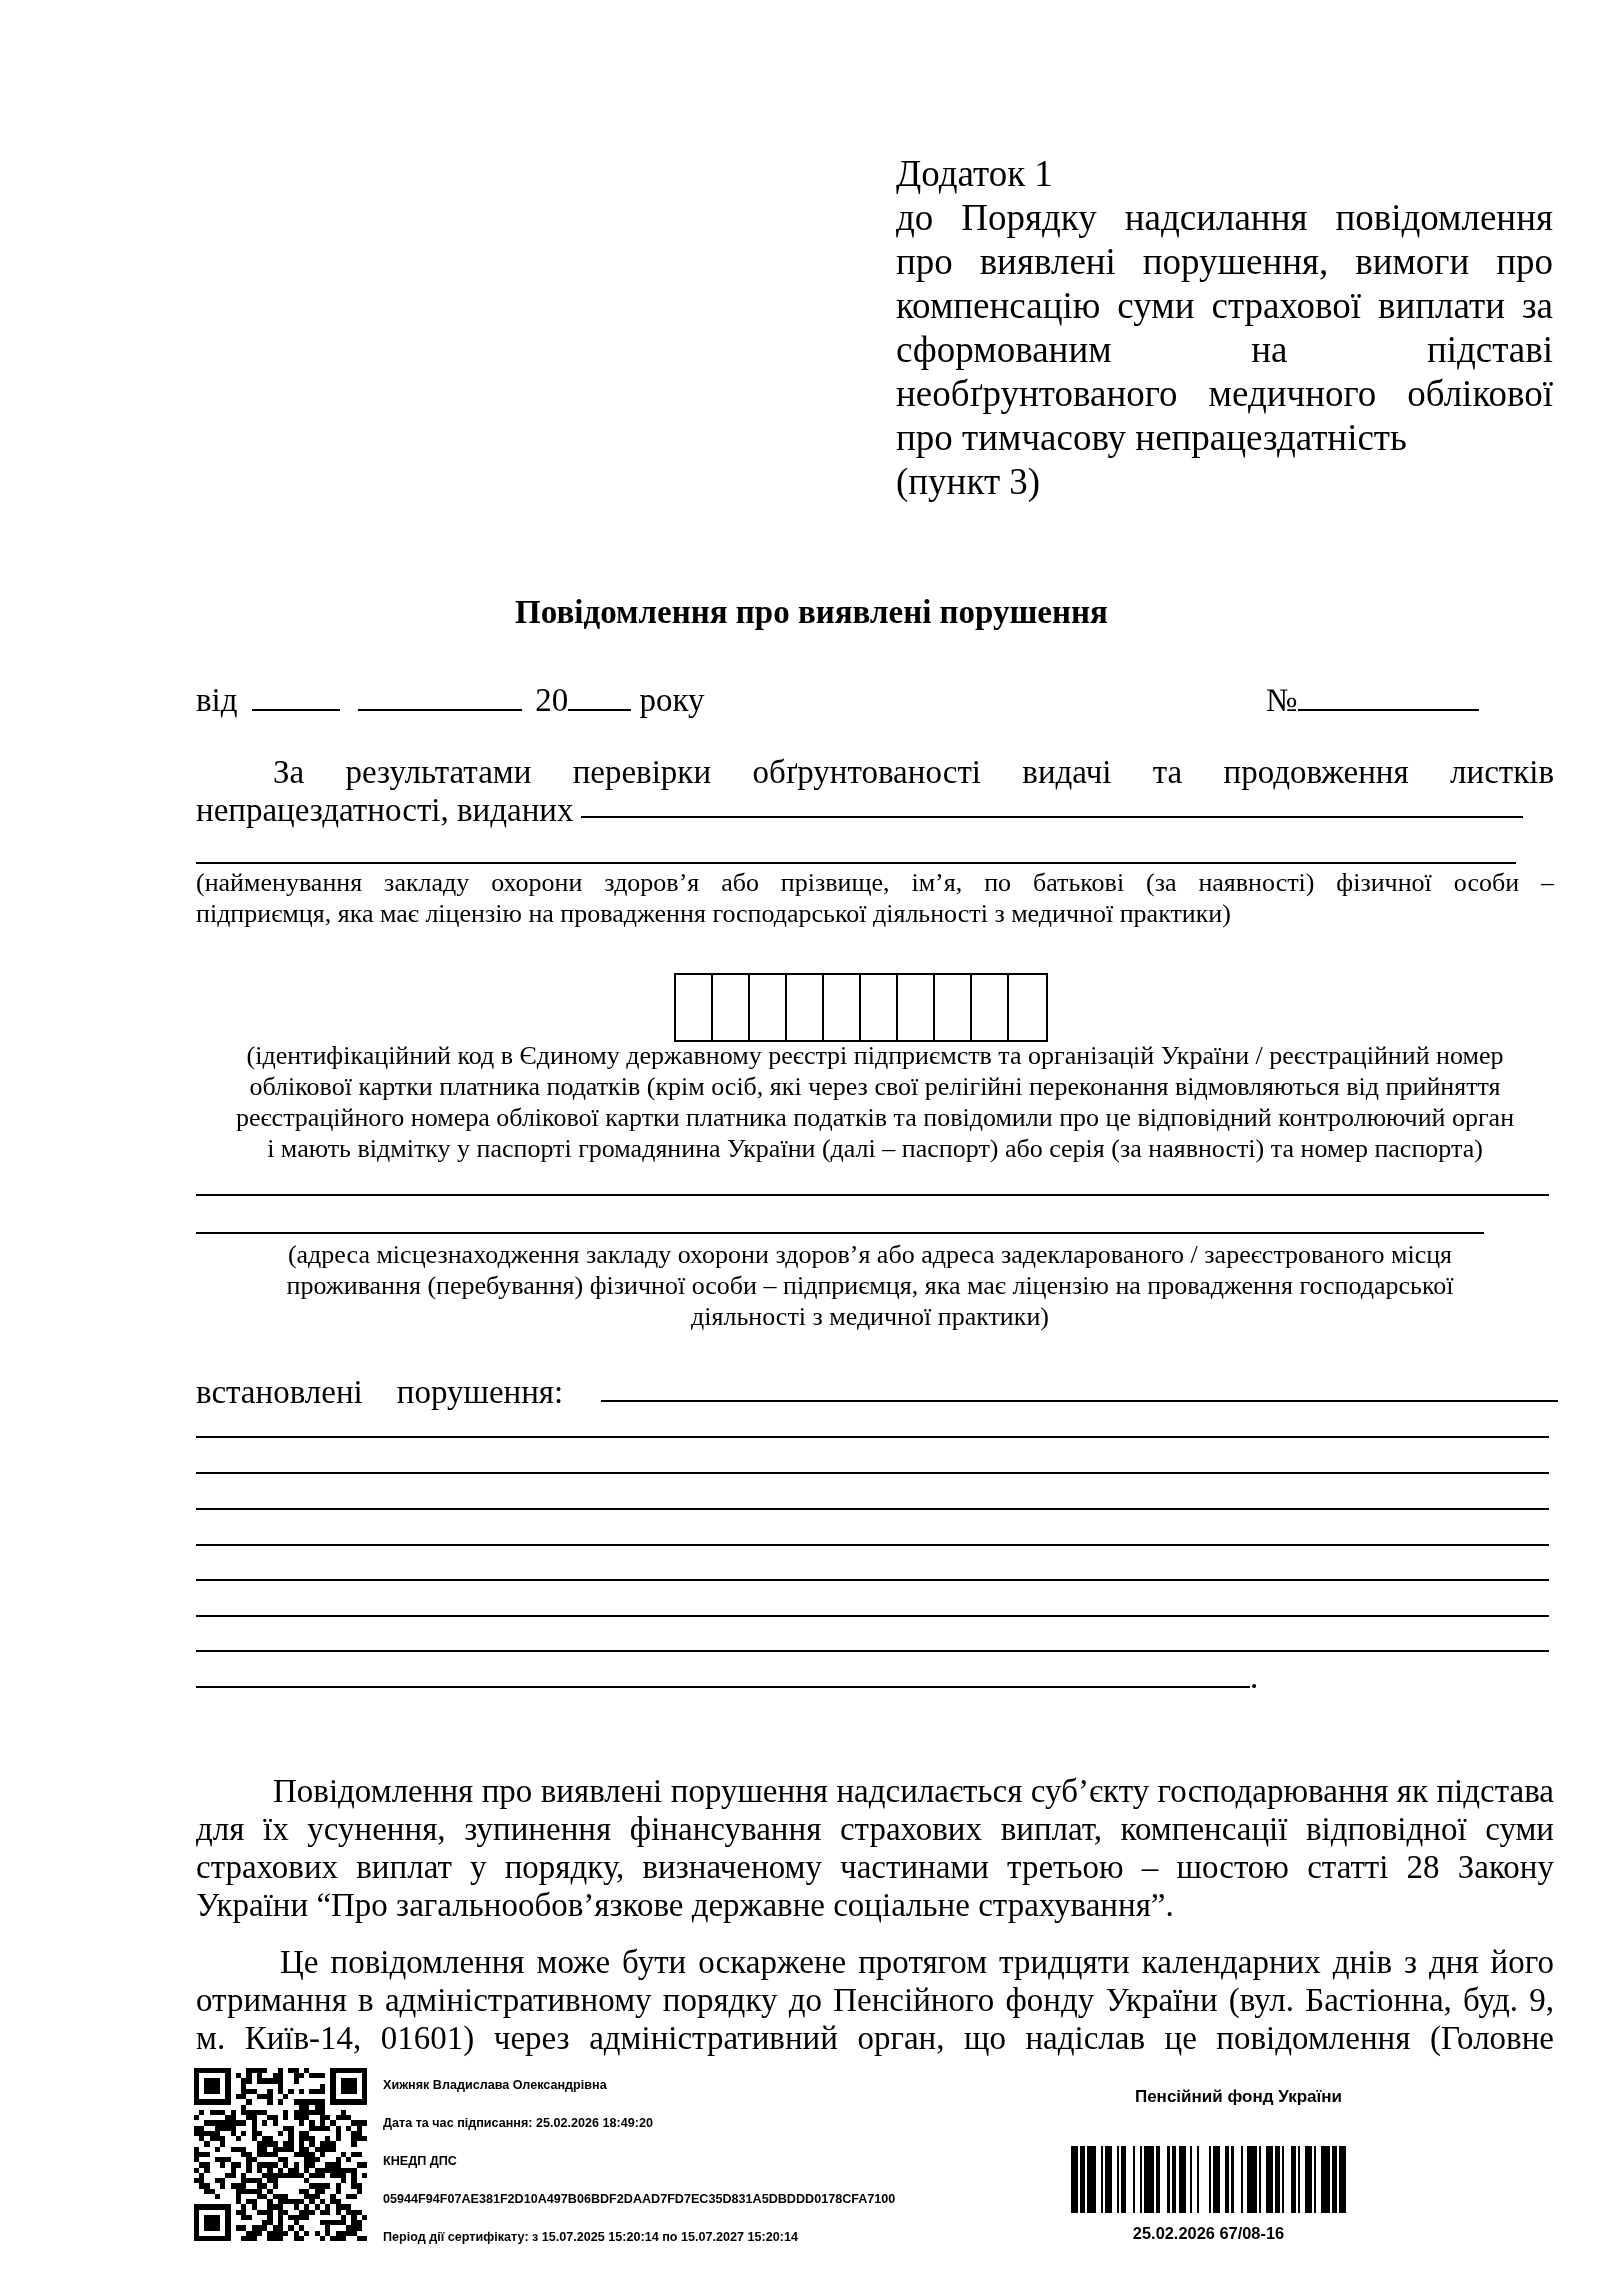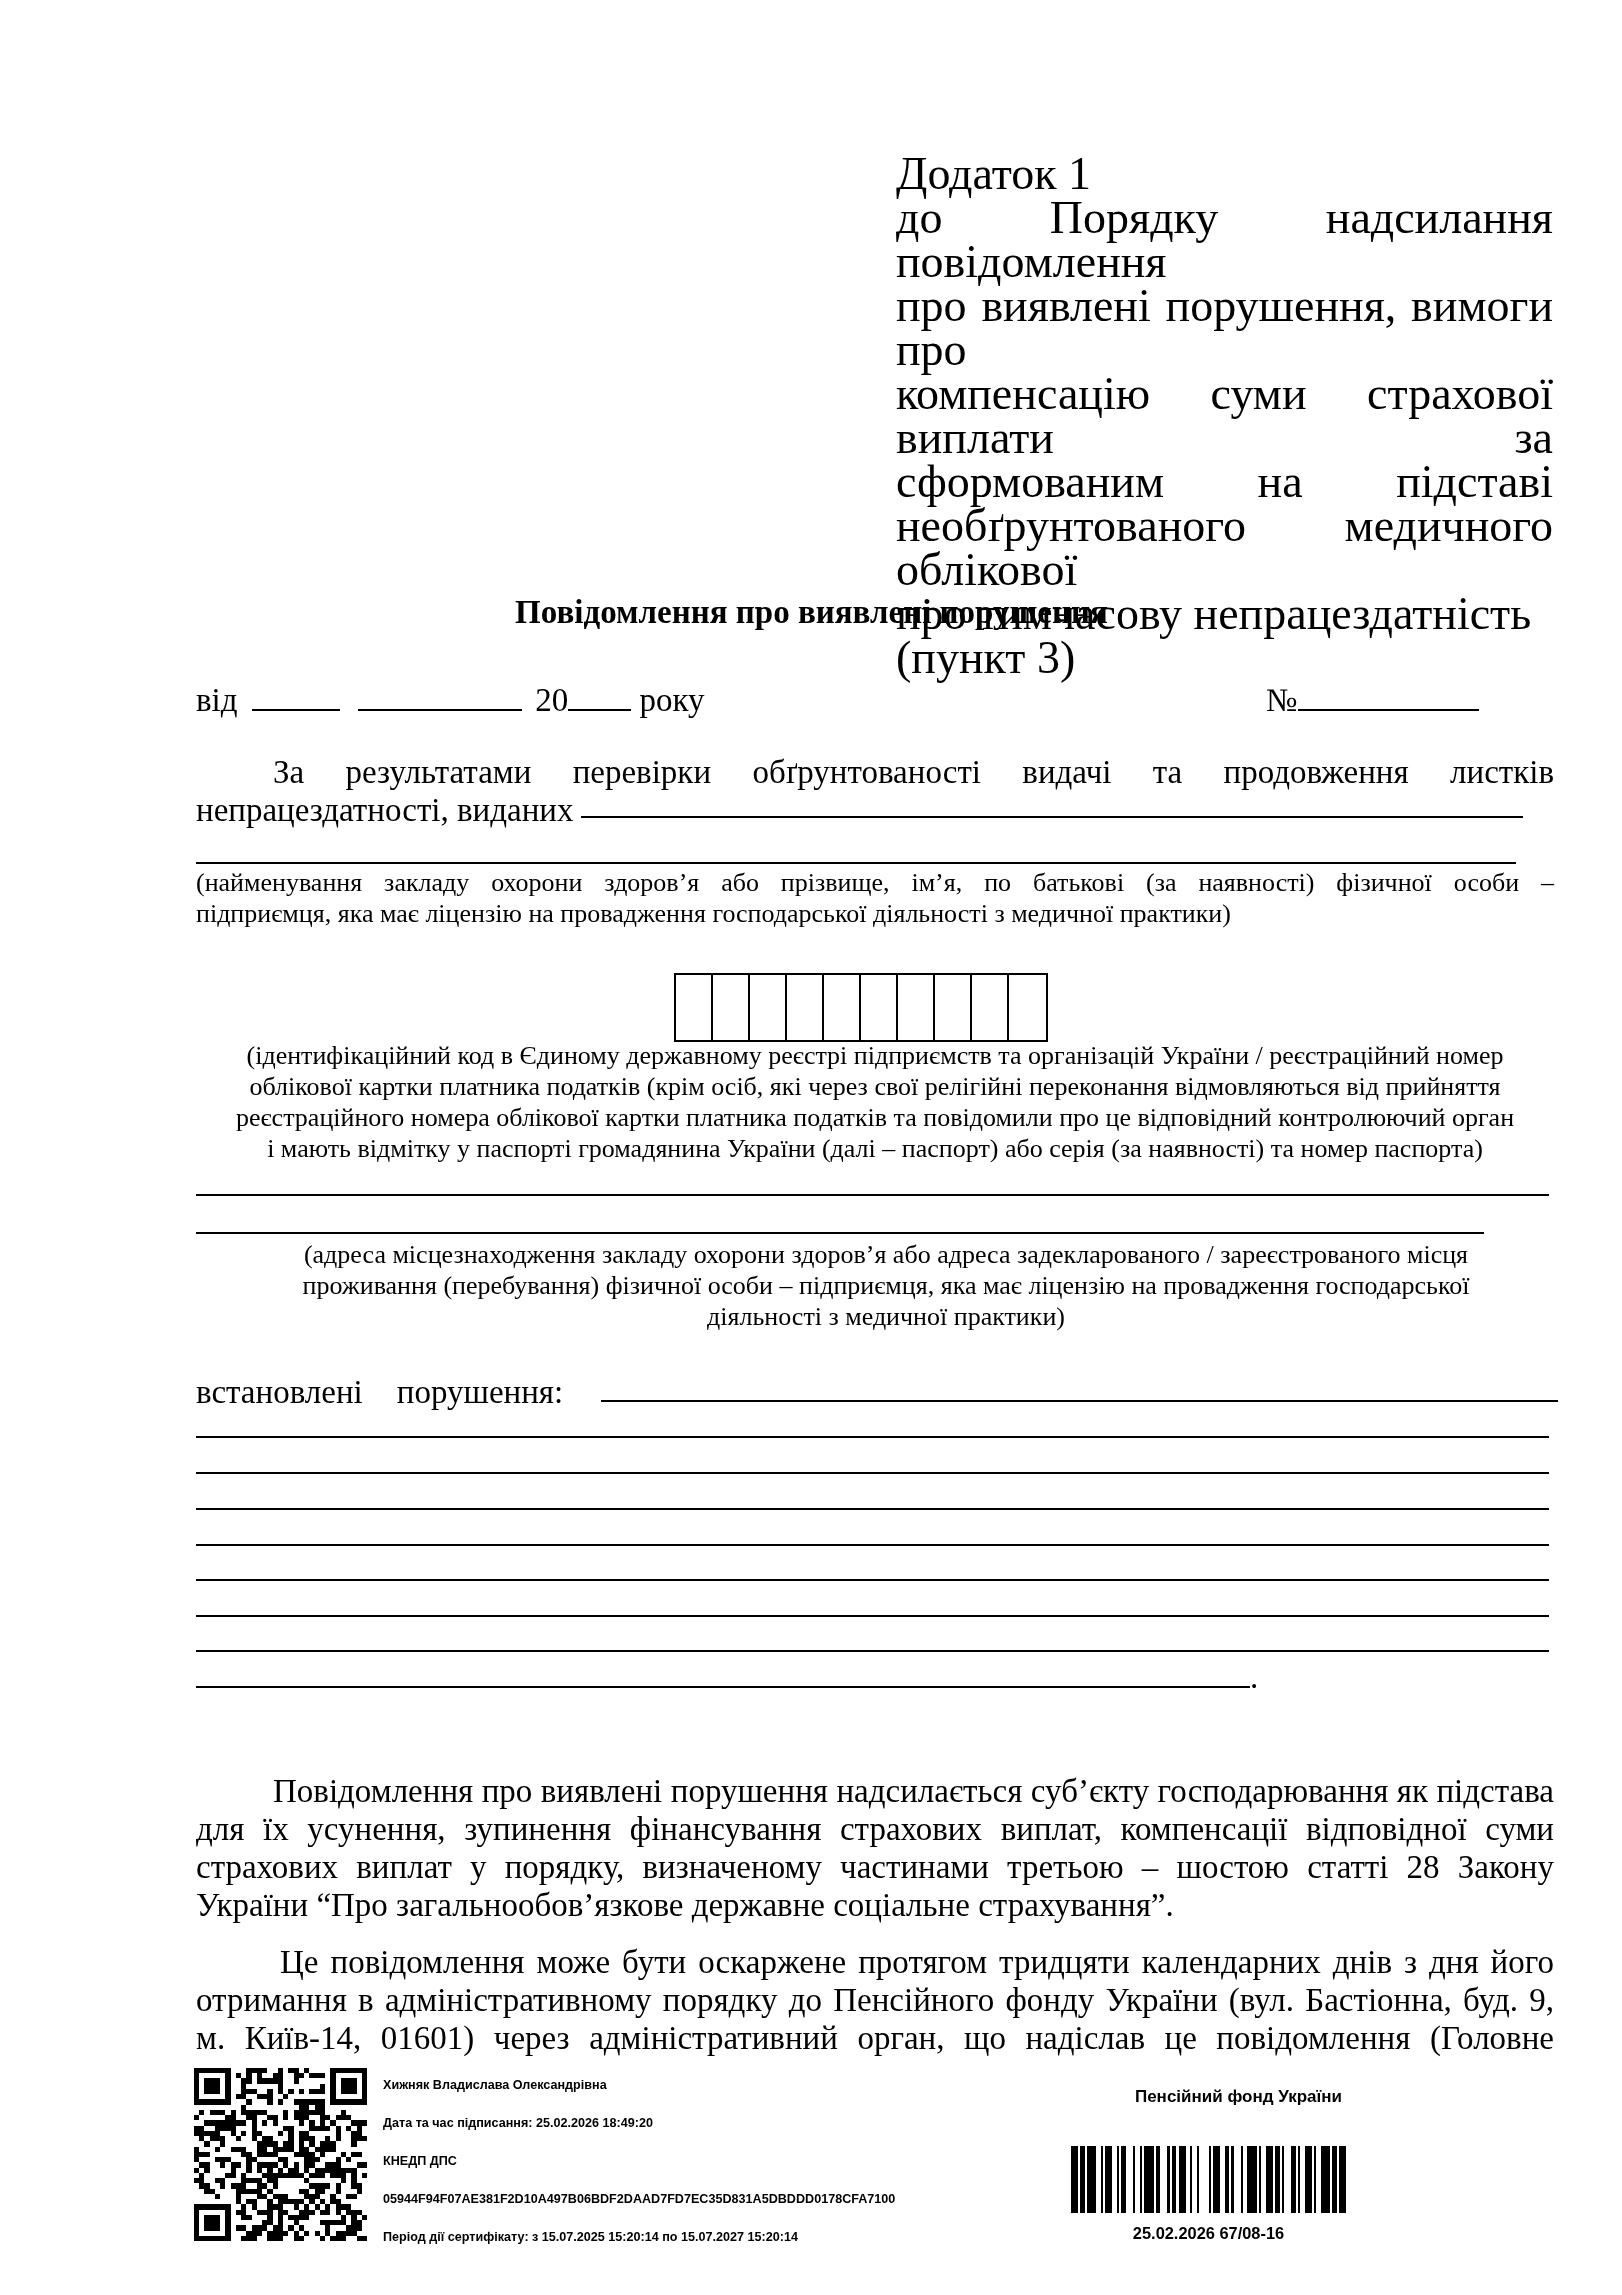--- a/index.html
+++ b/index.html
@@ -1,19 +1,19 @@
 <!DOCTYPE html>
 <html style="font-size:10.5px"><head>
 <meta charset="utf-8">
 <style>
   html, body { margin: 0; padding: 0; background: #ffffff; }
   body { width: 1623px; height: 2295px; position: relative; overflow: hidden;
          font-family: "Liberation Serif", "DejaVu Serif", serif; color: #000; }
   .abs { position: absolute; }
-  .annex { left: 896px; top: 152px; width: 657px; font-size: 46px; line-height: 44px; }
+  .annex { left: 896px; top: 152px; width: 657px; font-size: 37px; line-height: 44px; }
   .annex .ln { display: block; white-space: nowrap; }
   .annex .just { text-align: justify; text-align-last: justify; white-space: normal; }
   .title { left: 0; width: 1623px; top: 594px; text-align: center; font-weight: bold; font-size: 33px; }
   .dateline { left: 196px; top: 682px; font-size: 33px; white-space: nowrap; }
   .uline { display: inline-block; border-bottom: 2.6px solid #000; vertical-align: baseline; height: 26px; }
   .numline { left: 1266px; top: 682px; font-size: 33px; white-space: nowrap; }
   .para { left: 196px; width: 1358px; font-size: 33px; line-height: 38px; text-align: justify; }
   .para .just { display:block; text-align: justify; text-align-last: justify; }
   .hline { position: absolute; height: 0; border-top: 2.6px solid #000; }
   .caption { left: 196px; width: 1358px; font-size: 26px; line-height: 31px; }
@@ -86,21 +86,21 @@
 <div class="abs caption c" style="top:1040px;">
   <div>(ідентифікаційний код в Єдиному державному реєстрі підприємств та організацій України / реєстраційний номер</div>
   <div>облікової картки платника податків (крім осіб, які через свої релігійні переконання відмовляються від прийняття</div>
   <div>реєстраційного номера облікової картки платника податків та повідомили про це відповідний контролюючий орган</div>
   <div>і мають відмітку у паспорті громадянина України (далі – паспорт) або серія (за наявності) та номер паспорта)</div>
 </div>
 
 <div class="hline" style="left:196px; width:1353px; top:1194px;"></div>
 <div class="hline" style="left:196px; width:1288px; top:1232px;"></div>
 
-<div class="abs caption c" style="top:1239px; left:271px; width:1230px;">
+<div class="abs caption c" style="top:1239px; left:255px; width:1230px;">
   <div>(адреса місцезнаходження закладу охорони здоров’я або адреса задекларованого / зареєстрованого місця</div>
   <div>проживання (перебування) фізичної особи – підприємця, яка має ліцензію на провадження господарської</div>
   <div>діяльності з медичної практики)</div>
 </div>
 
 <div class="abs" style="left:196px; top:1374px; font-size:33px; white-space:nowrap;">
   <span>встановлені</span><span style="display:inline-block;width:34px;"></span><span>порушення:</span>
 </div>
 <div class="hline" style="left:601px; width:957px; top:1400px;"></div>
 <div class="hline" style="left:196px; width:1353px; top:1436px;"></div>

